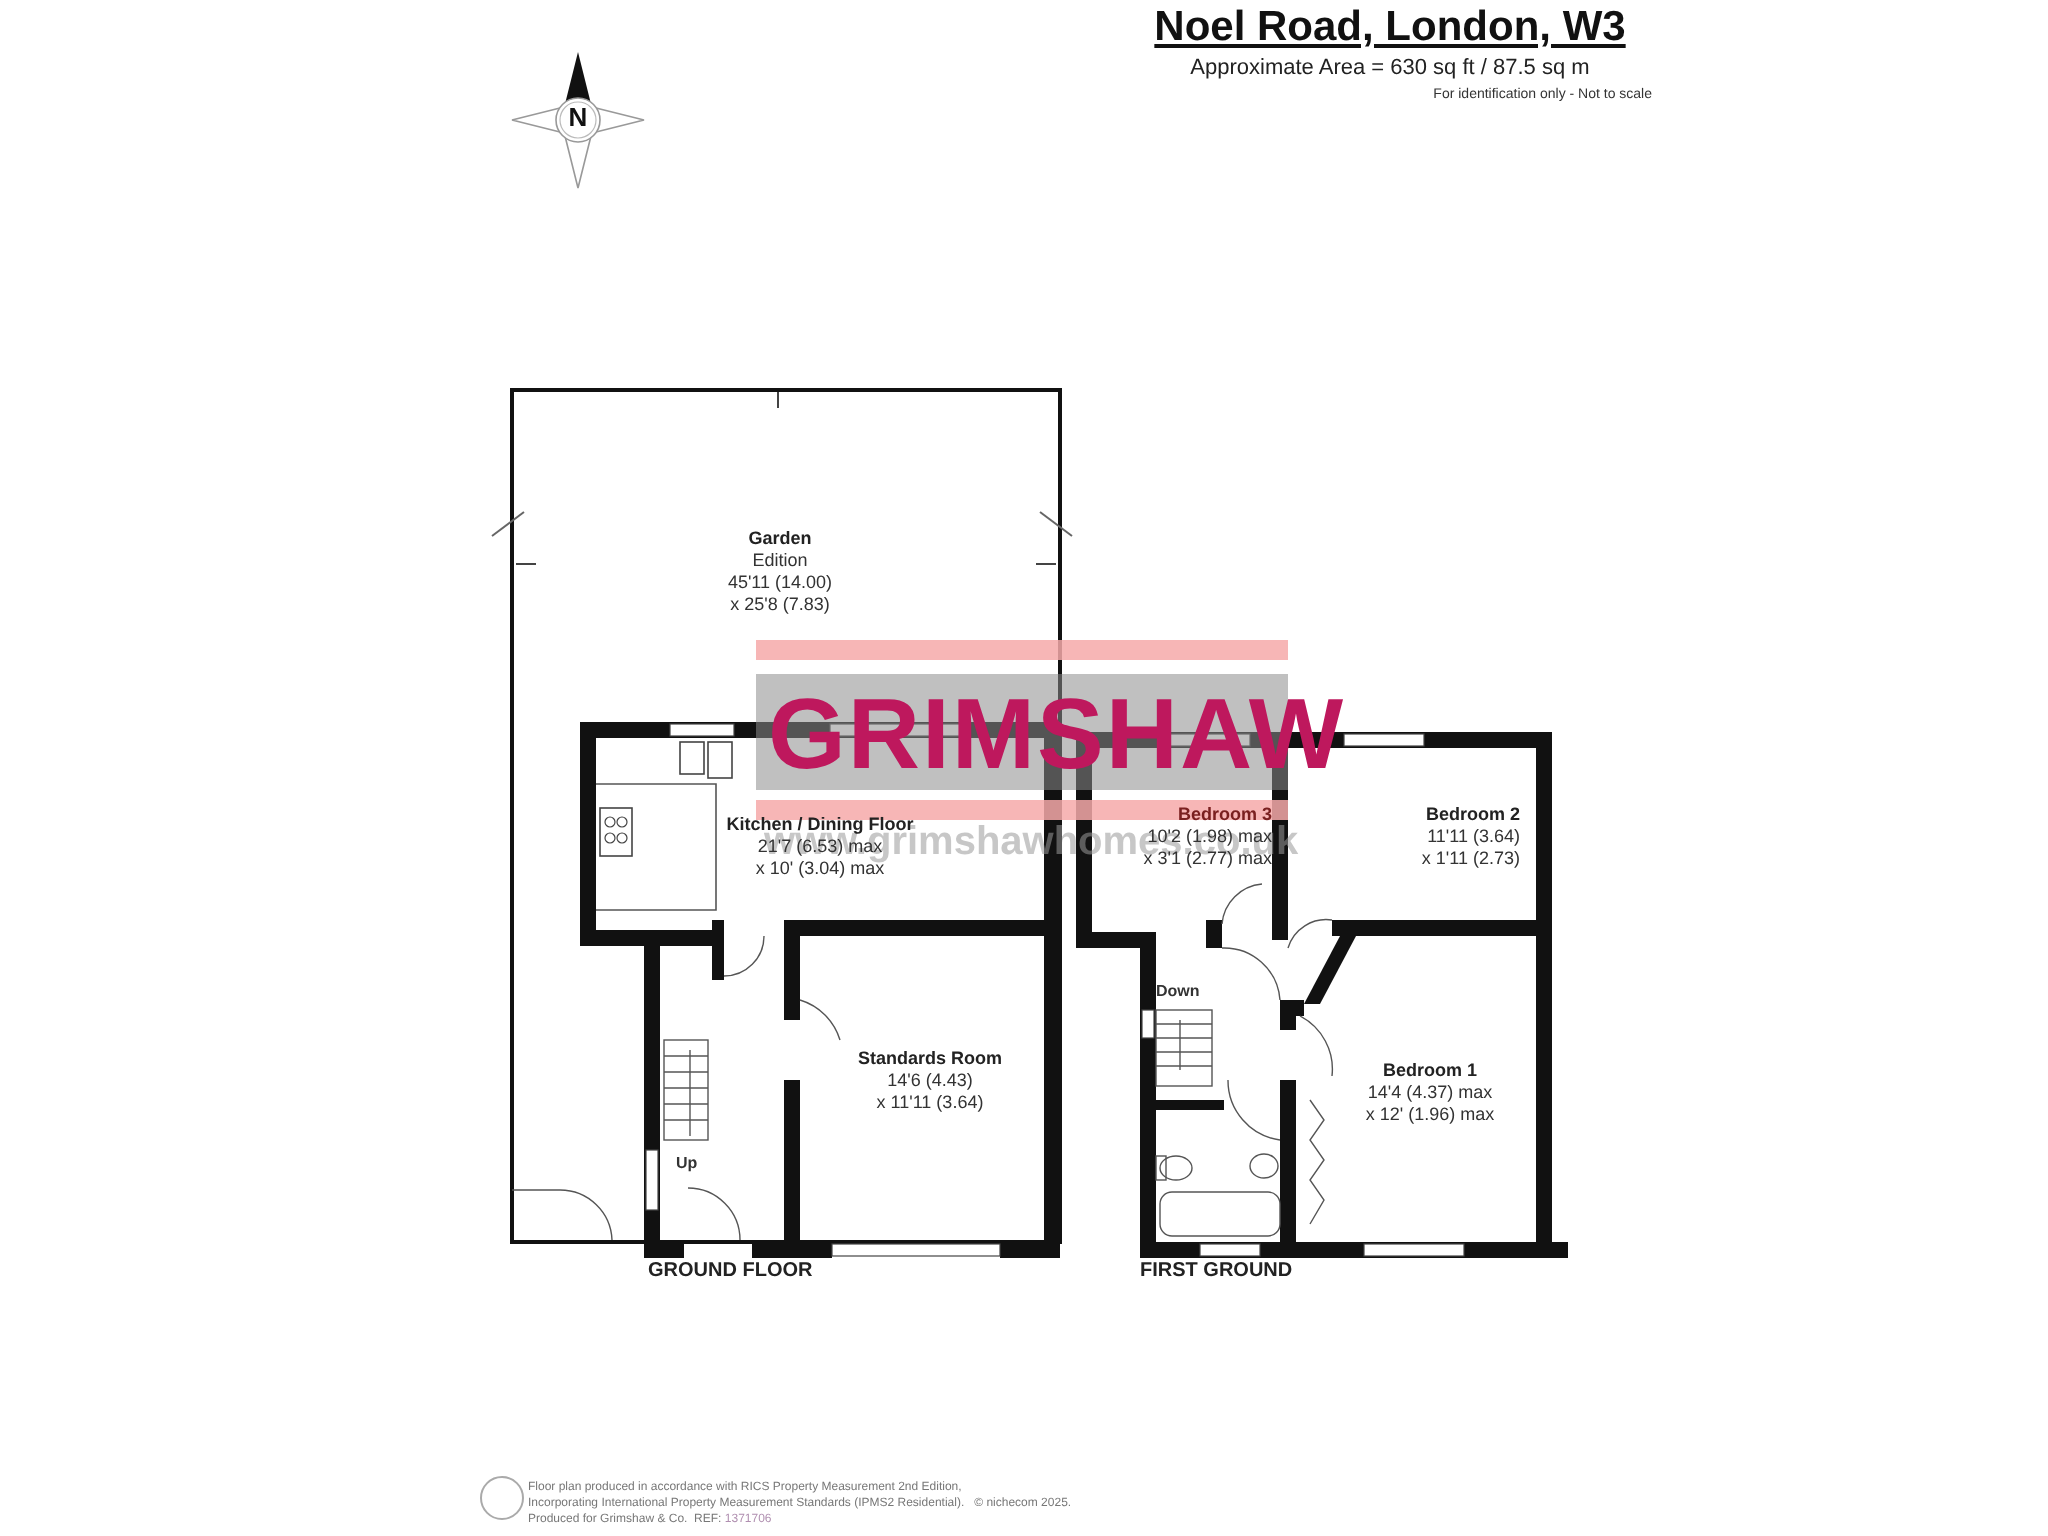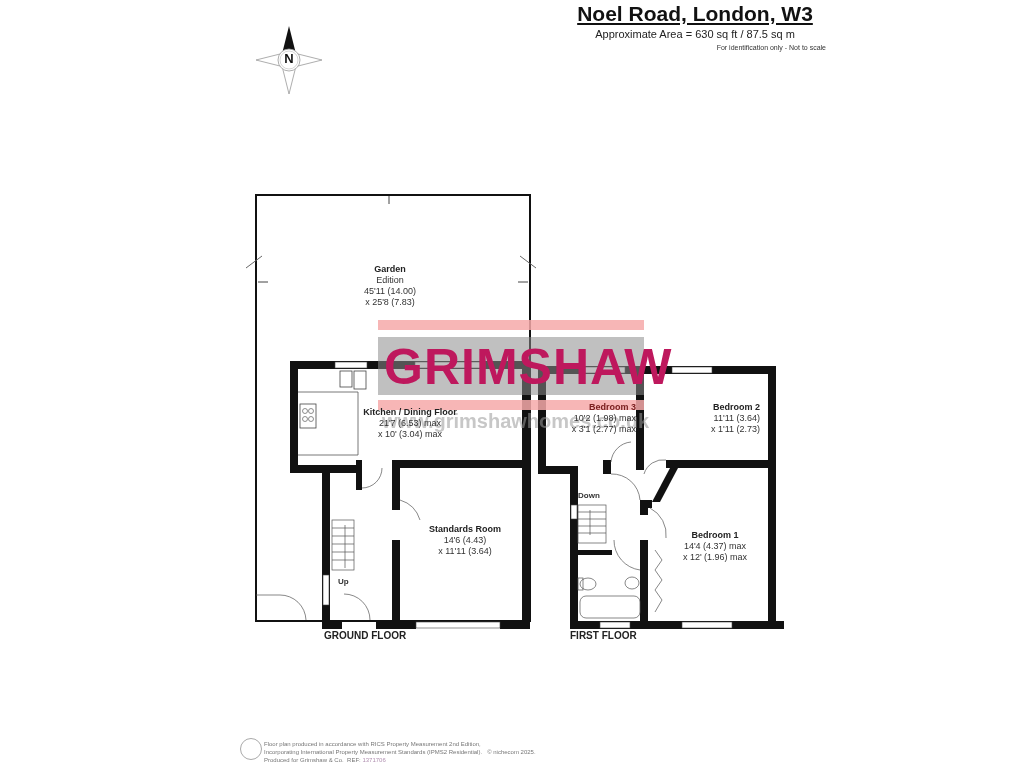--- a/index.html
+++ b/index.html
@@ -176,20 +176,20 @@
 <div class="lbl" style="left:660px;top:530px;width:110px;">
   <b>Bedroom 1</b>
   <div>14'4 (4.37) max</div>
   <div>x 12' (1.96) max</div>
 </div>
 
 <div class="lbl" style="left:338px;top:576px;font-weight:bold;font-size:8px;">Up</div>
 <div class="lbl" style="left:578px;top:490px;font-weight:bold;font-size:8px;">Down</div>
 
 <div class="floor-lbl" style="left:324px;top:630px;">GROUND FLOOR</div>
-<div class="floor-lbl" style="left:570px;top:630px;">FIRST FLOOR</div>
+<div class="floor-lbl" style="left:570px;top:630px;">FIRST GROUND</div>
 
 <div class="footer-icon"></div>
 <div class="footer">
   <div>Floor plan produced in accordance with RICS Property Measurement 2nd Edition,</div>
   <div><span>Incorporating International Property Measurement Standards (IPMS2 Residential).</span>&nbsp;&nbsp;&nbsp;<span>© nichecom 2025.</span></div>
   <div><span>Produced for Grimshaw &amp; Co.</span>&nbsp;&nbsp;<span>REF:</span> <span class="ref">1371706</span></div>
 </div>
 
 </body></html>

